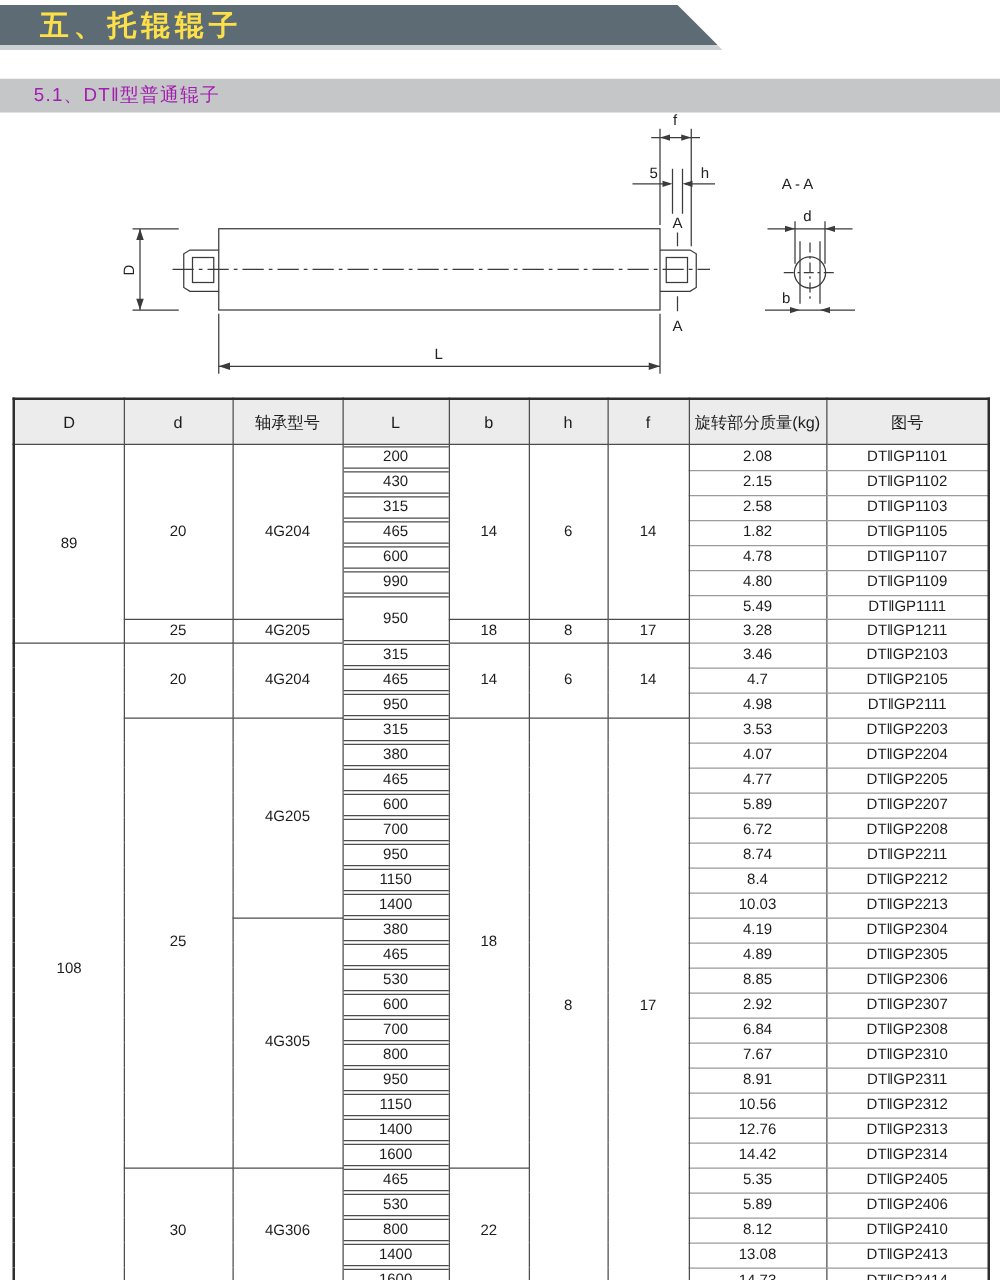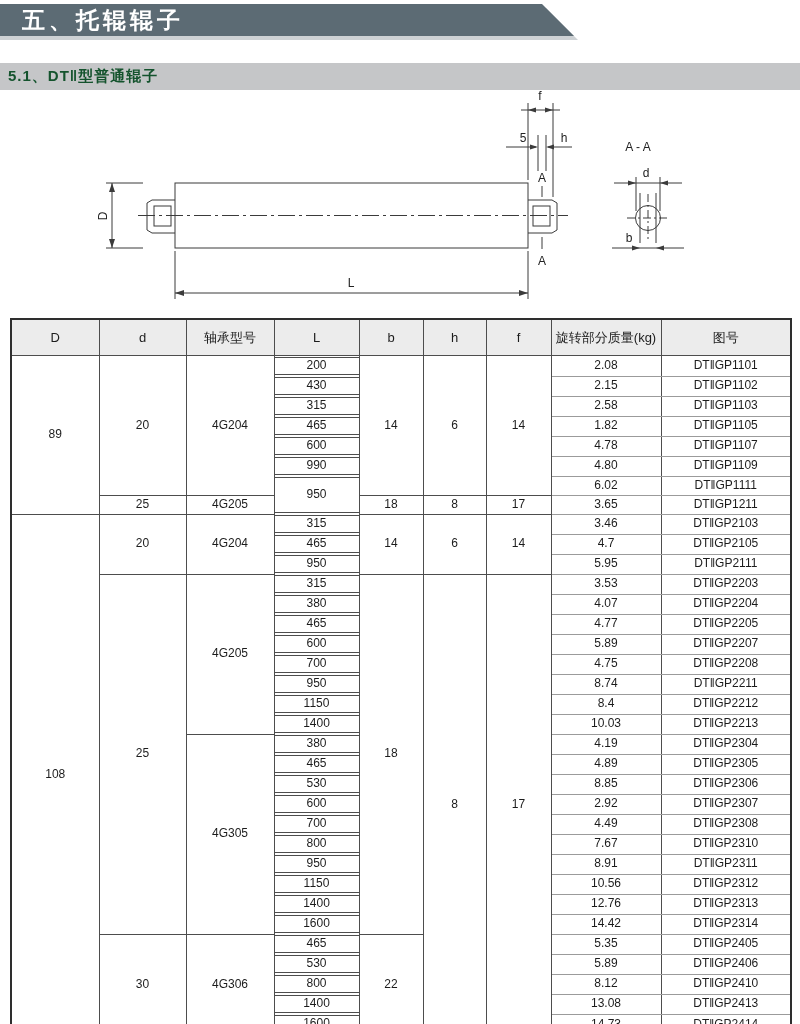--- a/index.html
+++ b/index.html
@@ -12,29 +12,29 @@
     position:absolute;left:0;top:8;width:578px;height:32px;background:#cdd1d4;
     clip-path:polygon(0 0,546px 0,578px 100%,0 100%);
     top:8px;
   }
   .banner{
     position:absolute;left:0;top:4px;width:574px;height:32px;background:#5c6b74;
     clip-path:polygon(0 0,542px 0,574px 100%,0 100%);
     display:flex;align-items:center;
   }
   .banner .title{
-    color:#ffffff;font-size:23px;font-weight:bold;letter-spacing:4px;padding-left:22px;
+    color:#fde047;font-size:23px;font-weight:bold;letter-spacing:4px;padding-left:32px;
   }
   
   .subheader{
     position:absolute;left:0;top:63px;width:800px;height:27px;background:#c5c6c8;
     display:flex;align-items:center;
   }
   .subheader .stitle{
-    color:#14532d;font-size:15px;font-weight:bold;padding-left:8px;letter-spacing:1px;
+    color:#a21caf;font-size:15px;font-weight:normal;padding-left:27px;letter-spacing:1px;
   }
   
   svg.draw{position:absolute;left:0;top:85px;}
   svg.draw line,svg.draw rect,svg.draw circle,svg.draw polyline,svg.draw path{
     stroke:#3b3b3b;stroke-width:1;fill:none;
   }
   svg.draw polygon.arr{fill:#3b3b3b;stroke:none;}
   svg.draw text{fill:#222;font-size:12px;font-family:"Liberation Sans",sans-serif;stroke:none;}
   
   .unit-note{position:absolute;top:297px;right:12px;font-size:12px;color:#222;margin-top:29px;}
@@ -237,30 +237,30 @@
         <td class="col-L">
           <div class="lbox">990</div>
         </td>
         <td class="col-mass">4.80</td>
         <td class="col-fig">DT‖GP1109</td>
       </tr>
       <tr>
         <td class="col-L" rowspan="2">
           <div class="lbox">950</div>
         </td>
-        <td class="col-mass">6.02</td>
+        <td class="col-mass">5.49</td>
         <td class="col-fig">DT‖GP1111</td>
       </tr>
       <tr>
         <td class="col-d">25</td>
         <td class="col-brg">4G205</td>
         <td class="col-b">18</td>
         <td class="col-h">8</td>
         <td class="col-f">17</td>
-        <td class="col-mass">3.65</td>
+        <td class="col-mass">3.28</td>
         <td class="col-fig">DT‖GP1211</td>
       </tr>
       <tr>
         <td class="col-D" rowspan="26">108</td>
         <td class="col-d" rowspan="3">20</td>
         <td class="col-brg" rowspan="3">4G204</td>
         <td class="col-L">
           <div class="lbox">315</div>
         </td>
         <td class="col-b" rowspan="3">14</td>
@@ -273,21 +273,21 @@
         <td class="col-L">
           <div class="lbox">465</div>
         </td>
         <td class="col-mass">4.7</td>
         <td class="col-fig">DT‖GP2105</td>
       </tr>
       <tr>
         <td class="col-L">
           <div class="lbox">950</div>
         </td>
-        <td class="col-mass">5.95</td>
+        <td class="col-mass">4.98</td>
         <td class="col-fig">DT‖GP2111</td>
       </tr>
       <tr>
         <td class="col-d" rowspan="18">25</td>
         <td class="col-brg" rowspan="8">4G205</td>
         <td class="col-L">
           <div class="lbox">315</div>
         </td>
         <td class="col-b" rowspan="18">18</td>
         <td class="col-h" rowspan="23">8</td>
@@ -313,21 +313,21 @@
         <td class="col-L">
           <div class="lbox">600</div>
         </td>
         <td class="col-mass">5.89</td>
         <td class="col-fig">DT‖GP2207</td>
       </tr>
       <tr>
         <td class="col-L">
           <div class="lbox">700</div>
         </td>
-        <td class="col-mass">4.75</td>
+        <td class="col-mass">6.72</td>
         <td class="col-fig">DT‖GP2208</td>
       </tr>
       <tr>
         <td class="col-L">
           <div class="lbox">950</div>
         </td>
         <td class="col-mass">8.74</td>
         <td class="col-fig">DT‖GP2211</td>
       </tr>
       <tr>
@@ -370,21 +370,21 @@
         <td class="col-L">
           <div class="lbox">600</div>
         </td>
         <td class="col-mass">2.92</td>
         <td class="col-fig">DT‖GP2307</td>
       </tr>
       <tr>
         <td class="col-L">
           <div class="lbox">700</div>
         </td>
-        <td class="col-mass">4.49</td>
+        <td class="col-mass">6.84</td>
         <td class="col-fig">DT‖GP2308</td>
       </tr>
       <tr>
         <td class="col-L">
           <div class="lbox">800</div>
         </td>
         <td class="col-mass">7.67</td>
         <td class="col-fig">DT‖GP2310</td>
       </tr>
       <tr>

